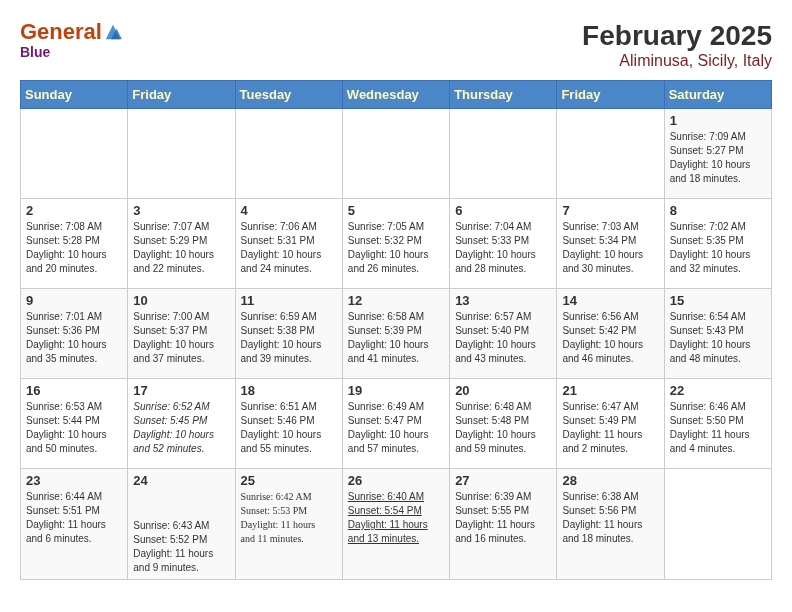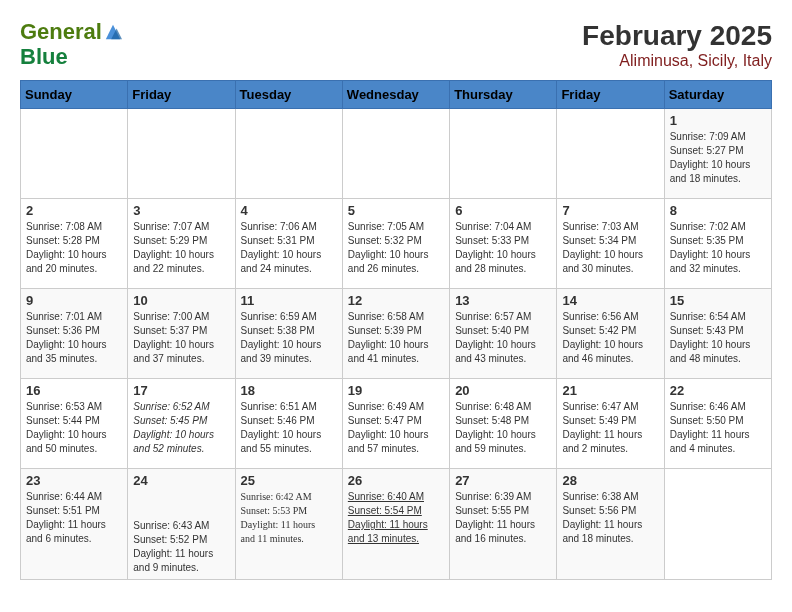--- a/index.html
+++ b/index.html
@@ -20,21 +20,21 @@
       display: flex;
       align-items: center;
     }
     .logo-text {
       font-size: 22px;
       font-weight: bold;
       color: #333;
       line-height: 1.1;
     }
     .logo-text span {
-      color: #4d7c0f;
+      color: #c2410c;
     }
     .logo-icon {
       width: 18px;
       height: 18px;
       margin-left: 2px;
     }
     .title-block {
       text-align: right;
     }
     .month-title {
@@ -48,21 +48,21 @@
     }
     table {
       width: 100%;
       border-collapse: collapse;
       table-layout: fixed;
     }
     thead tr {
       background-color: #4a86c8;
     }
     thead th {
-      color: #000000;
+      color: #fef9c3;
       font-size: 13px;
       font-weight: bold;
       padding: 6px 4px;
       text-align: left;
       border: 1px solid #3a70b0;
     }
     tbody td {
       border: 1px solid #ccc;
       vertical-align: top;
       padding: 4px 5px;
@@ -97,21 +97,21 @@
     <div>
       <div style="display:flex;align-items:center;">
         <span class="logo-text">
           <span>General</span>
         </span>
         <svg class="logo-icon" viewBox="0 0 20 20">
           <polygon points="2,18 10,2 18,18" fill="#4a90d9"></polygon>
           <polygon points="8,18 14,6 20,18" fill="#1a5fa0" opacity="0.7"></polygon>
         </svg>
       </div>
-      <div style="font-size:22px;font-weight:bold;color:#15803d;">Blue</div>
+      <div style="font-size:14px;font-weight:bold;color:#701a75;">Blue</div>
     </div>
   </div>
   <div class="title-block">
     <div class="month-title">February 2025</div>
     <div class="location">Aliminusa, Sicily, Italy</div>
   </div>
 </div>
 
 <table>
   <thead>

